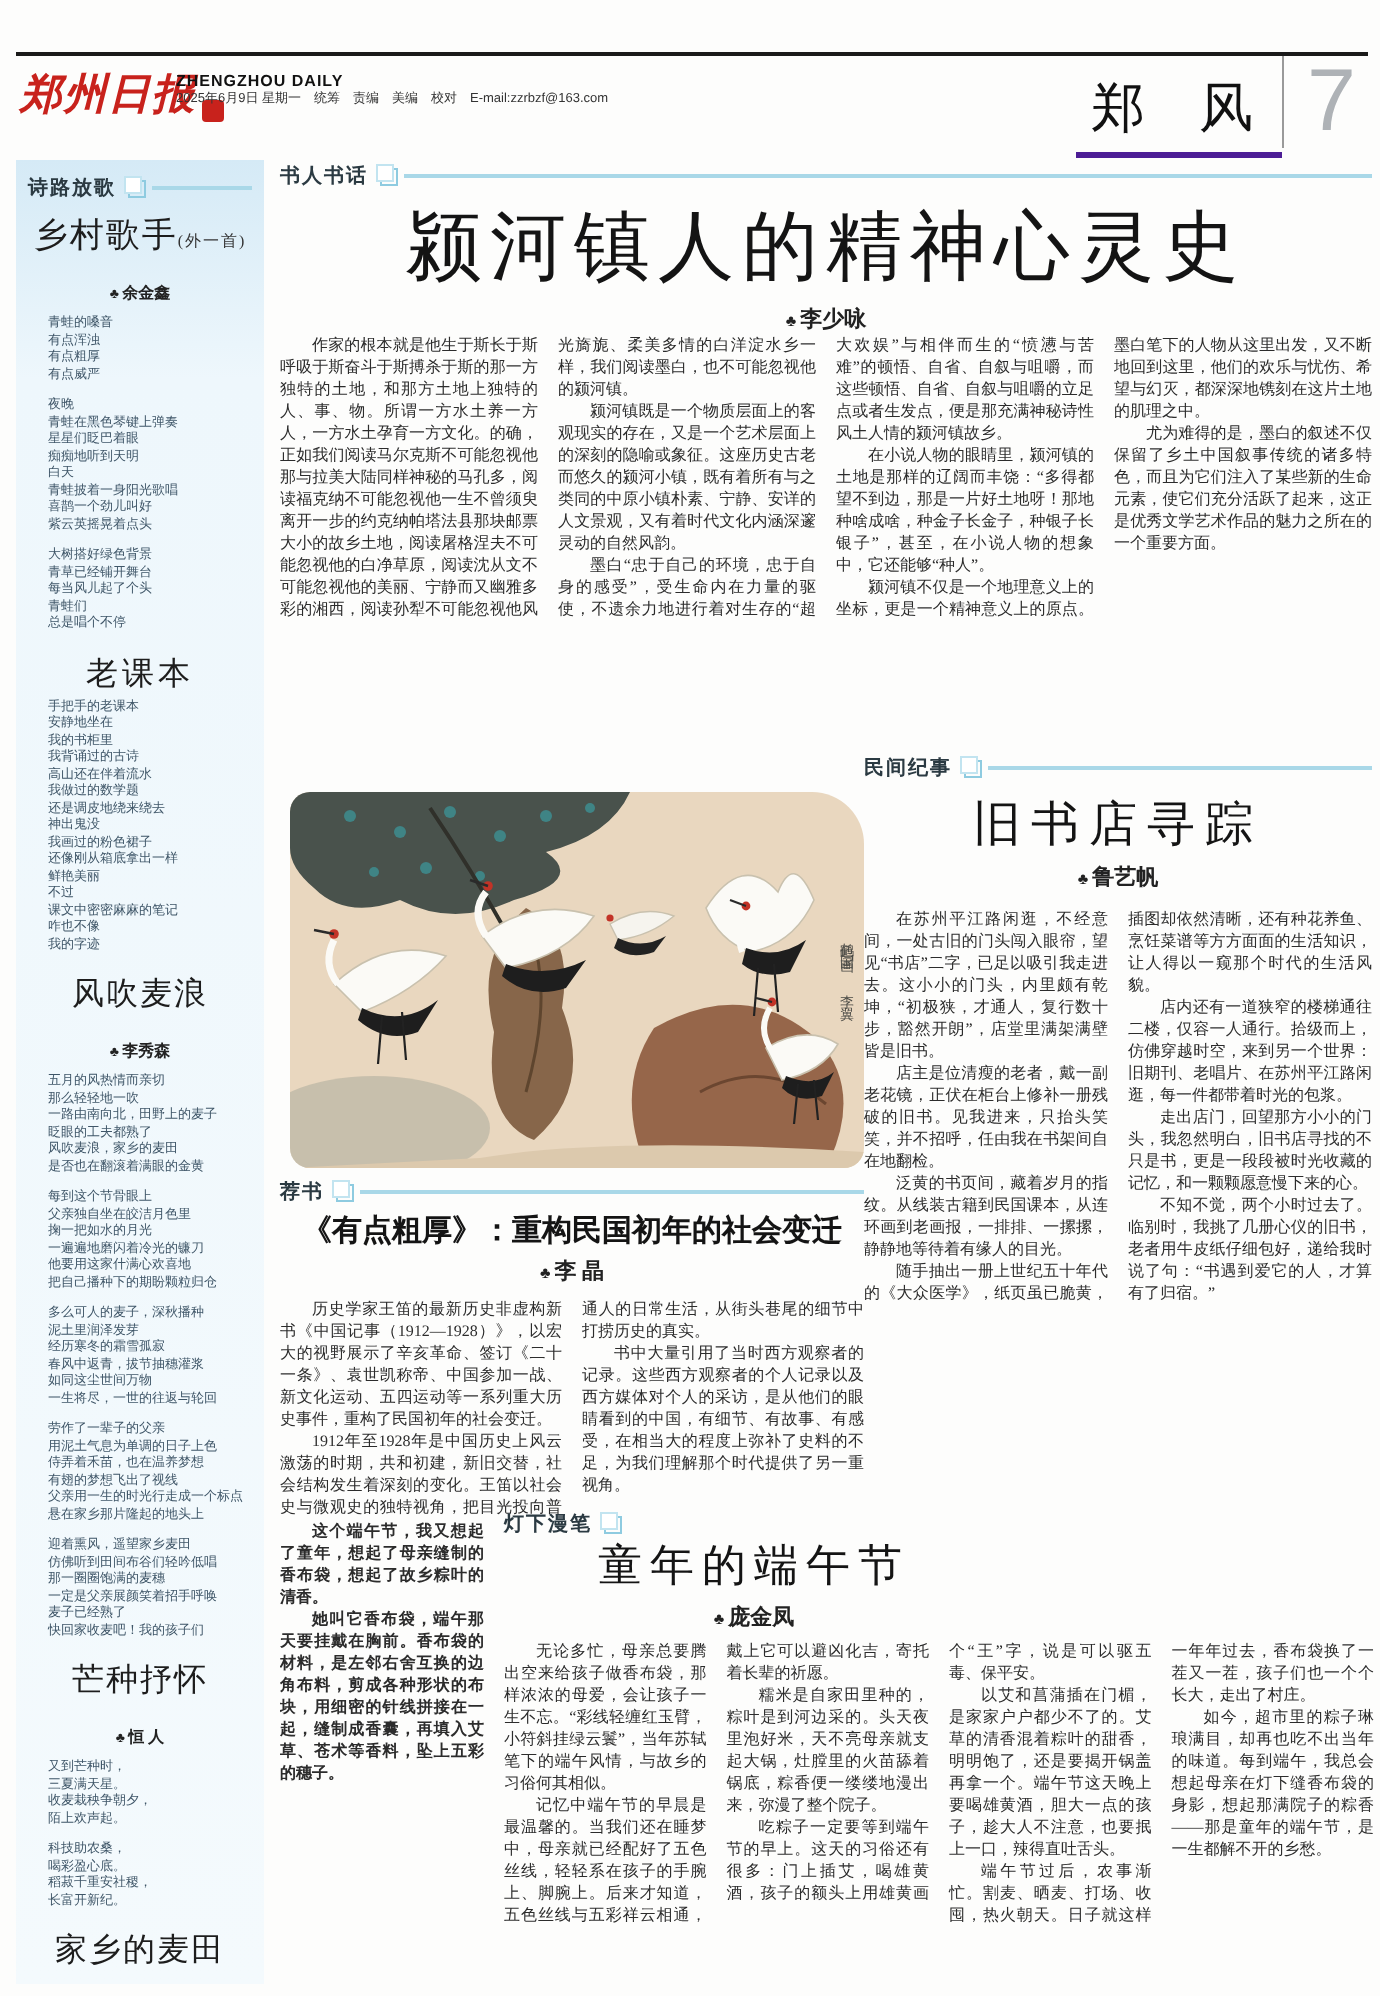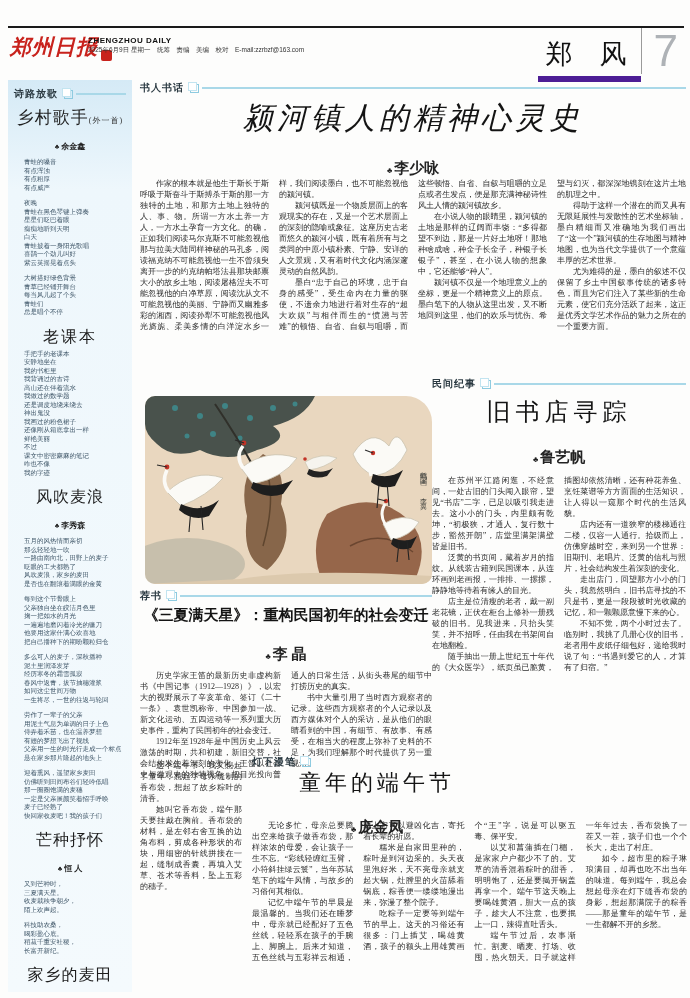--- a/index.html
+++ b/index.html
@@ -7,21 +7,21 @@
          font-family:"Liberation Serif","DejaVu Serif",serif;color:#222;}
   
   .top-rule{position:absolute;left:8px;top:26px;width:676px;height:2px;background:#1a1a1a;}
   .logo{position:absolute;left:10px;top:33px;display:flex;align-items:flex-end;}
   .logo-zh{font-size:21px;font-weight:bold;color:#c8221c;font-style:italic;letter-spacing:1px;}
   .logo-seal{width:11px;height:11px;background:#c8221c;border-radius:2px;margin-left:3px;}
   .masthead-mid{position:absolute;left:88px;top:36px;width:300px;line-height:1.25;}
   .paper-en{font-size:8px;font-weight:bold;color:#111;font-family:"Liberation Sans",sans-serif;letter-spacing:.5px;}
   .dateline{font-size:6.5px;color:#333;font-family:"Liberation Sans",sans-serif;white-space:nowrap;}
   .masthead-right{position:absolute;right:8px;top:28px;display:flex;align-items:flex-start;}
-  .section-zh{font-size:27px;color:#111;letter-spacing:10px;margin-top:8px;border-bottom:6px solid #4c1d95;padding:0 4px 4px 8px;}
+  .section-zh{font-size:27px;color:#111;letter-spacing:10px;margin-top:8px;border-bottom:3px solid #4c1d95;padding:0 4px 4px 8px;}
   .page-no{font-size:44px;color:#aeb2b6;font-family:"Liberation Sans",sans-serif;font-weight:300;
            border-left:1px solid #9a9a9a;padding:0 4px 0 12px;line-height:46px;}
   
   .seclabel{display:flex;align-items:center;height:12px;}
   .seclabel .txt{font-size:10px;font-weight:bold;color:#2b3a42;letter-spacing:1px;white-space:nowrap;}
   .deco{width:7px;height:7px;border:1px solid #8ecbe0;position:relative;margin:0 3px 0 6px;flex:none;}
   .deco::after{content:"";position:absolute;left:-3px;top:-3px;width:7px;height:7px;border:1px solid #c2e4f0;background:#fff;}
   .decoline{flex:1;height:2px;background:#a9d8e8;}
   
   #sidebar{position:absolute;left:8px;top:80px;width:124px;height:912px;
@@ -32,46 +32,46 @@
   .poem-title .sub{font-size:8px;color:#333;}
   .t-lg{font-size:17px;letter-spacing:1px;}
   .t-md{font-size:16px;letter-spacing:2px;}
   .t-xl{font-size:16px;letter-spacing:1px;}
   .poem-author{text-align:center;font-size:8px;color:#222;margin:12px 0 6px;font-weight:bold;}
   .poem-author::before{content:"♣ ";font-size:7px;}
   .stanza{margin:0 0 7px 10px;}
   .pline{font-size:6.5px;line-height:8.5px;color:#3f5668;margin:0;white-space:nowrap;}
   
   .art-title{text-align:center;color:#141414;}
-  .art-author{text-align:center;font-size:15px;color:#222;font-weight:bold;margin-top:20px;}
+  .art-author{text-align:center;font-size:11px;color:#222;font-weight:bold;margin-top:3px;}
   .art-author::before{content:"♣ ";font-size:8px;}
   .body-cols{text-align:justify;overflow:hidden;}
   .body-cols .para{font-size:8px;line-height:11px;color:#2c2c2c;margin:0;text-indent:2em;}
   
   #main-art{position:absolute;left:140px;top:82px;width:546px;}
-  #main-art .art-title{font-size:30px;letter-spacing:4px;margin-top:4px;font-style:italic;}
+  #main-art .art-title{font-size:38px;letter-spacing:4px;margin-top:4px;}
   #main-body{height:206px;column-count:4;column-gap:10px;}
   
   #painting{position:absolute;left:145px;top:396px;width:287px;height:188px;background:#e9d7bf;
             border-radius:10px 26px 10px 10px;overflow:hidden;}
   #painting svg{display:block;}
   .caption{position:absolute;right:4px;top:70px;writing-mode:vertical-rl;font-size:7px;color:#4a4a45;letter-spacing:2px;}
   .caption .artist{margin-top:10px;}
   
   #review{position:absolute;left:140px;top:590px;width:292px;}
   #review .art-title{font-size:15px;font-weight:bold;letter-spacing:0;margin-top:4px;}
   #review-body{margin-top:6px;height:118px;column-count:2;column-gap:10px;}
   
   #folk{position:absolute;left:432px;top:378px;width:254px;}
   #folk .art-title{font-size:24px;letter-spacing:5px;margin-top:6px;}
   #folk-body{margin-top:8px;height:330px;column-count:2;column-gap:10px;}
   
   #essay{position:absolute;left:140px;top:756px;width:547px;height:238px;}
   #essay-col1{position:absolute;left:0;top:4px;width:102px;height:230px;}
-  #essay-col1 .para{font-size:8px;line-height:11px;}
+  #essay-col1 .para{font-size:8px;line-height:11px;font-weight:bold;}
   #essay-titleblock{position:absolute;left:112px;top:0;width:250px;}
   #essay .art-title{font-size:22px;letter-spacing:4px;}
   #essay-body{position:absolute;left:112px;top:64px;width:435px;height:172px;column-count:4;column-gap:10px;}
 </style>
 </head>
 <body>
 
 <div id="paper">
 
   <div class="top-rule"></div>
@@ -221,21 +221,20 @@
       <span class="decoline"></span>
     </div>
     <div class="art-title">颍河镇人的精神心灵史</div>
     <div class="art-author">李少咏</div>
     <div id="main-body" class="body-cols">
         <p class="para">作家的根本就是他生于斯长于斯呼吸于斯奋斗于斯搏杀于斯的那一方独特的土地，和那方土地上独特的人、事、物。所谓一方水土养一方人，一方水土孕育一方文化。的确，正如我们阅读马尔克斯不可能忽视他那与拉美大陆同样神秘的马孔多，阅读福克纳不可能忽视他一生不曾须臾离开一步的约克纳帕塔法县那块邮票大小的故乡土地，阅读屠格涅夫不可能忽视他的白净草原，阅读沈从文不可能忽视他的美丽、宁静而又幽雅多彩的湘西，阅读孙犁不可能忽视他风光旖旎、柔美多情的白洋淀水乡一样，我们阅读墨白，也不可能忽视他的颍河镇。</p>
         <p class="para">颍河镇既是一个物质层面上的客观现实的存在，又是一个艺术层面上的深刻的隐喻或象征。这座历史古老而悠久的颍河小镇，既有着所有与之类同的中原小镇朴素、宁静、安详的人文景观，又有着时代文化内涵深邃灵动的自然风韵。</p>
         <p class="para">墨白“忠于自己的环境，忠于自身的感受”，受生命内在力量的驱使，不遗余力地进行着对生存的“超大欢娱”与相伴而生的“愤懑与苦难”的顿悟、自省、自叙与咀嚼，而这些顿悟、自省、自叙与咀嚼的立足点或者生发点，便是那充满神秘诗性风土人情的颍河镇故乡。</p>
         <p class="para">在小说人物的眼睛里，颍河镇的土地是那样的辽阔而丰饶：“多得都望不到边，那是一片好土地呀！那地种啥成啥，种金子长金子，种银子长银子”，甚至，在小说人物的想象中，它还能够“种人”。</p>
         <p class="para">颍河镇不仅是一个地理意义上的坐标，更是一个精神意义上的原点。墨白笔下的人物从这里出发，又不断地回到这里，他们的欢乐与忧伤、希望与幻灭，都深深地镌刻在这片土地的肌理之中。</p>
-        <p class="para">得助于这样一个潜在的而又具有无限延展性与发散性的艺术坐标轴，墨白精细而又准确地为我们画出了“这一个”颍河镇的生存地图与精神地图，也为当代文学提供了一个意蕴丰厚的艺术世界。</p>
         <p class="para">尤为难得的是，墨白的叙述不仅保留了乡土中国叙事传统的诸多特色，而且为它们注入了某些新的生命元素，使它们充分活跃了起来，这正是优秀文学艺术作品的魅力之所在的一个重要方面。</p>
       </div>
   </div>
 
   <div id="painting">
     <svg width="287" height="188" viewBox="0 0 287 188">
       <path d="M0,0 L170,0 Q160,22 128,30 Q148,44 112,54 Q82,68 55,54 Q28,64 12,48 Q0,38 0,28 Z" fill="#49524c"></path>
       <g fill="#3e8d90" opacity="0.85">
         <circle cx="30" cy="12" r="3"></circle>
           <circle cx="55" cy="20" r="3"></circle>
@@ -301,43 +300,43 @@
       <span class="artist">李 翼</span>
     </div>
   </div>
 
   <div id="review">
     <div class="seclabel">
       <span class="txt">荐书</span>
       <span class="deco"></span>
       <span class="decoline"></span>
     </div>
-    <div class="art-title">《三夏满天星》：重构民国初年的社会变迁</div>
+    <div class="art-title">《有点粗厚》：重构民国初年的社会变迁</div>
     <div class="art-author">李 晶</div>
     <div id="review-body" class="body-cols">
         <p class="para">历史学家王笛的最新历史非虚构新书《中国记事（1912—1928）》，以宏大的视野展示了辛亥革命、签订《二十一条》、袁世凯称帝、中国参加一战、新文化运动、五四运动等一系列重大历史事件，重构了民国初年的社会变迁。</p>
         <p class="para">1912年至1928年是中国历史上风云激荡的时期，共和初建，新旧交替，社会结构发生着深刻的变化。王笛以社会史与微观史的独特视角，把目光投向普通人的日常生活，从街头巷尾的细节中打捞历史的真实。</p>
         <p class="para">书中大量引用了当时西方观察者的记录。这些西方观察者的个人记录以及西方媒体对个人的采访，是从他们的眼睛看到的中国，有细节、有故事、有感受，在相当大的程度上弥补了史料的不足，为我们理解那个时代提供了另一重视角。</p>
       </div>
   </div>
 
   <div id="folk">
     <div class="seclabel">
       <span class="txt">民间纪事</span>
       <span class="deco"></span>
       <span class="decoline"></span>
     </div>
     <div class="art-title">旧书店寻踪</div>
     <div class="art-author">鲁艺帆</div>
     <div id="folk-body" class="body-cols">
         <p class="para">在苏州平江路闲逛，不经意间，一处古旧的门头闯入眼帘，望见“书店”二字，已足以吸引我走进去。这小小的门头，内里颇有乾坤，“初极狭，才通人，复行数十步，豁然开朗”，店堂里满架满壁皆是旧书。</p>
+        <p class="para">店主是位清瘦的老者，戴一副老花镜，正伏在柜台上修补一册残破的旧书。见我进来，只抬头笑笑，并不招呼，任由我在书架间自在地翻检。</p>
         <p class="para">泛黄的书页间，藏着岁月的指纹。从线装古籍到民国课本，从连环画到老画报，一排排、一摞摞，静静地等待着有缘人的目光。</p>
-        <p class="para">店主是位清瘦的老者，戴一副老花镜，正伏在柜台上修补一册残破的旧书。见我进来，只抬头笑笑，并不招呼，任由我在书架间自在地翻检。</p>
         <p class="para">随手抽出一册上世纪五十年代的《大众医学》，纸页虽已脆黄，插图却依然清晰，还有种花养鱼、烹饪菜谱等方方面面的生活知识，让人得以一窥那个时代的生活风貌。</p>
-        <p class="para">店内还有一道狭窄的楼梯通往二楼，仅容一人通行。拾级而上，仿佛穿越时空，来到另一个世界：旧期刊、老唱片、泛黄的信札与照片，社会结构发生着深刻的变化。</p>
+        <p class="para">店内还有一道狭窄的楼梯通往二楼，仅容一人通行。拾级而上，仿佛穿越时空，来到另一个世界：旧期刊、老唱片、在苏州平江路闲逛，每一件都带着时光的包浆。</p>
         <p class="para">走出店门，回望那方小小的门头，我忽然明白，旧书店寻找的不只是书，更是一段段被时光收藏的记忆，和一颗颗愿意慢下来的心。</p>
         <p class="para">不知不觉，两个小时过去了。临别时，我挑了几册心仪的旧书，老者用牛皮纸仔细包好，递给我时说了句：“书遇到爱它的人，才算有了归宿。”</p>
       </div>
   </div>
 
   <div id="essay">
     <div id="essay-col1" class="body-cols">
         <p class="para">这个端午节，我又想起了童年，想起了母亲缝制的香布袋，想起了故乡粽叶的清香。</p>
         <p class="para">她叫它香布袋，端午那天要挂戴在胸前。香布袋的材料，是左邻右舍互换的边角布料，剪成各种形状的布块，用细密的针线拼接在一起，缝制成香囊，再填入艾草、苍术等香料，坠上五彩的穗子。</p>
       </div>

